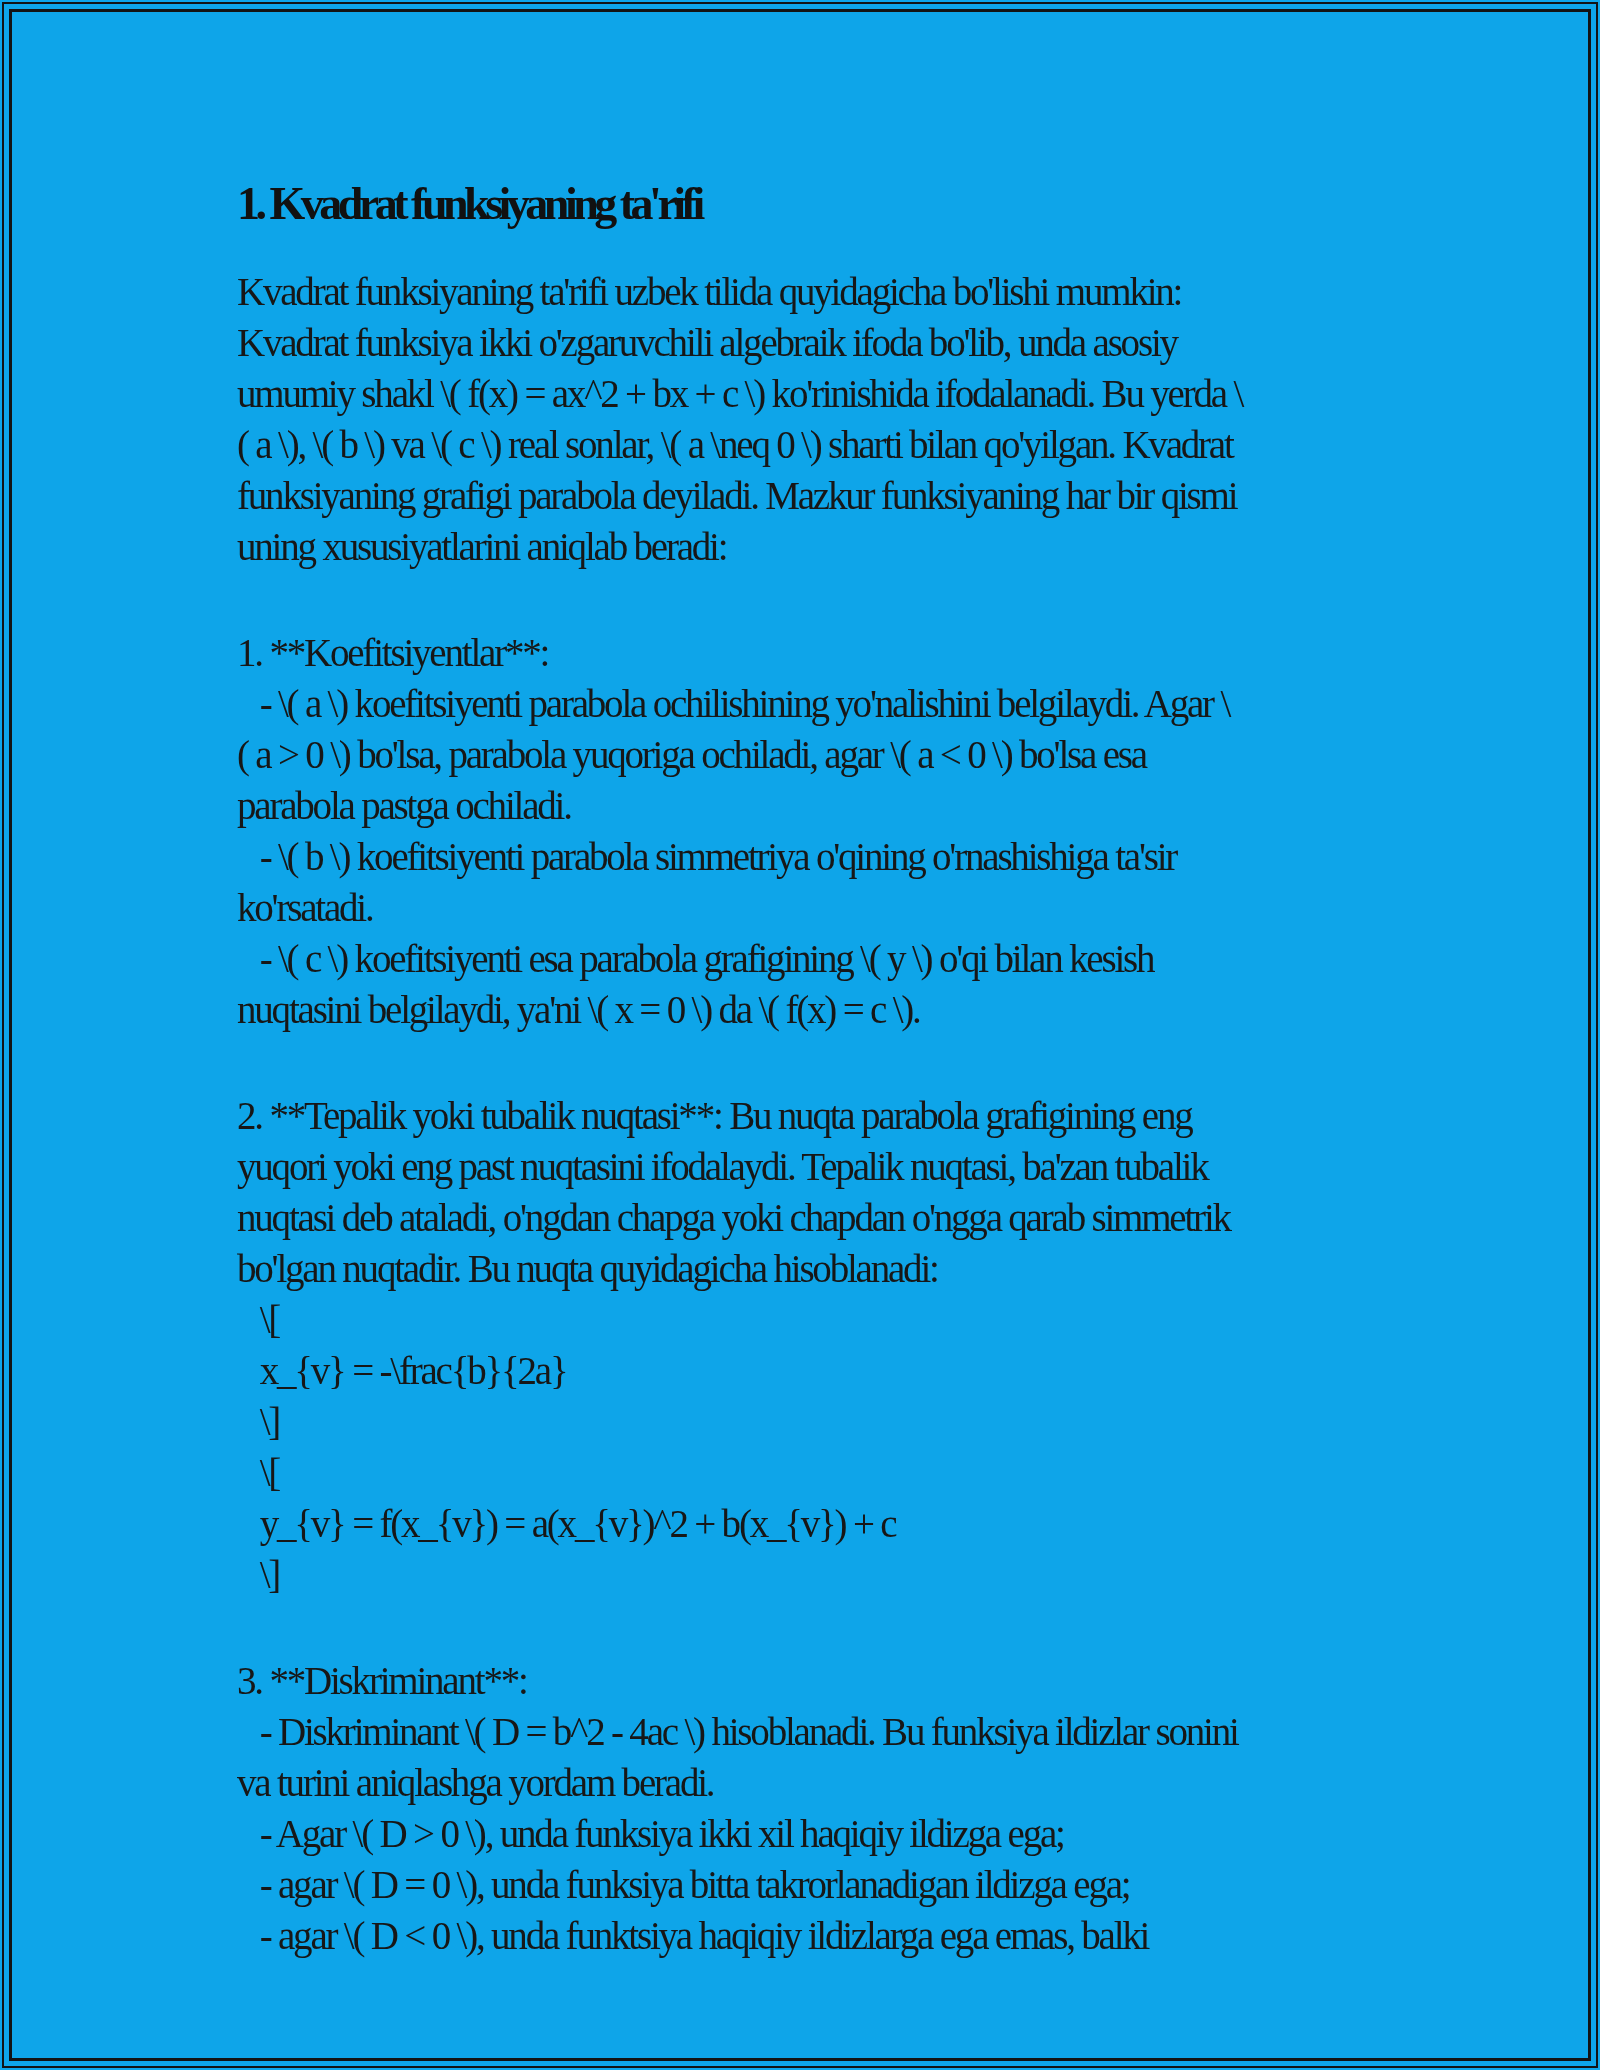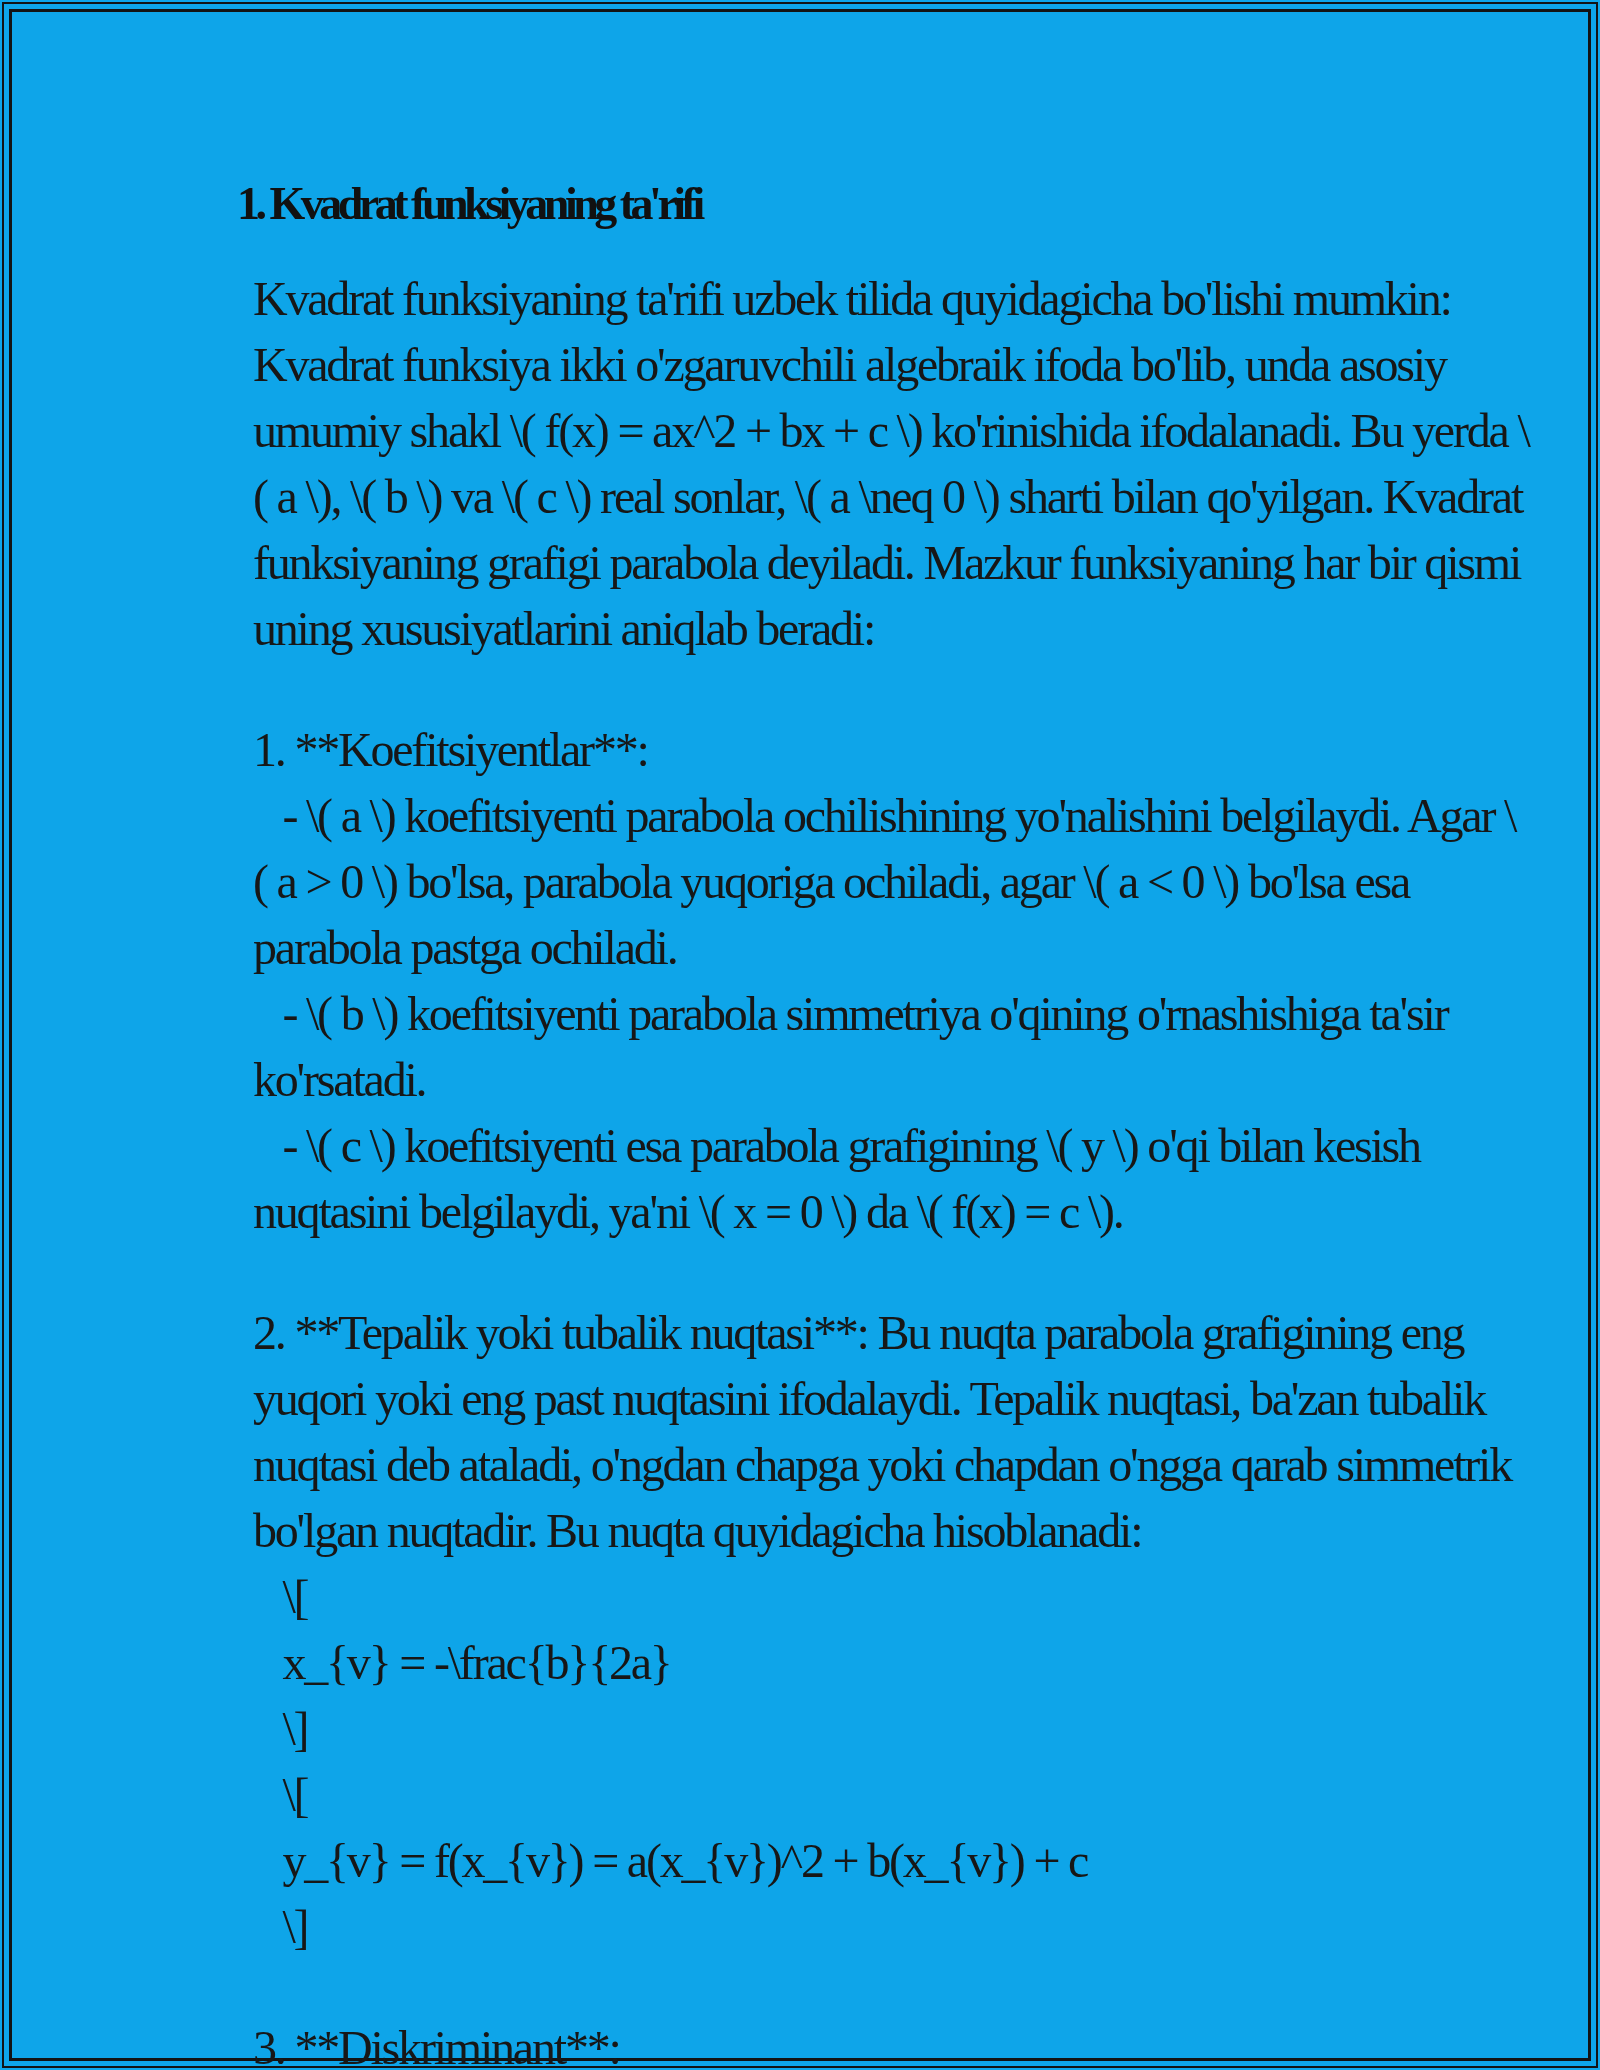--- a/index.html
+++ b/index.html
@@ -37,23 +37,23 @@
   .doc-title {
     margin: 0 0 33px 0;
     font-size: 46px;
     line-height: 58px;
     font-weight: bold;
     letter-spacing: -4.5px;
     color: #111111;
     white-space: pre;
   }
   .doc-paragraph {
-    margin: 0 0 55px 16px;
-    font-size: 48px;
-    line-height: 66px;
+    margin: 0 0 55px 0;
+    font-size: 39px;
+    line-height: 51px;
     letter-spacing: -2.2px;
     white-space: pre;
     color: #171717;
   }
 </style>
 </head>
 <body>
 
 <div class="page">
   <div class="frame-outer"></div>

